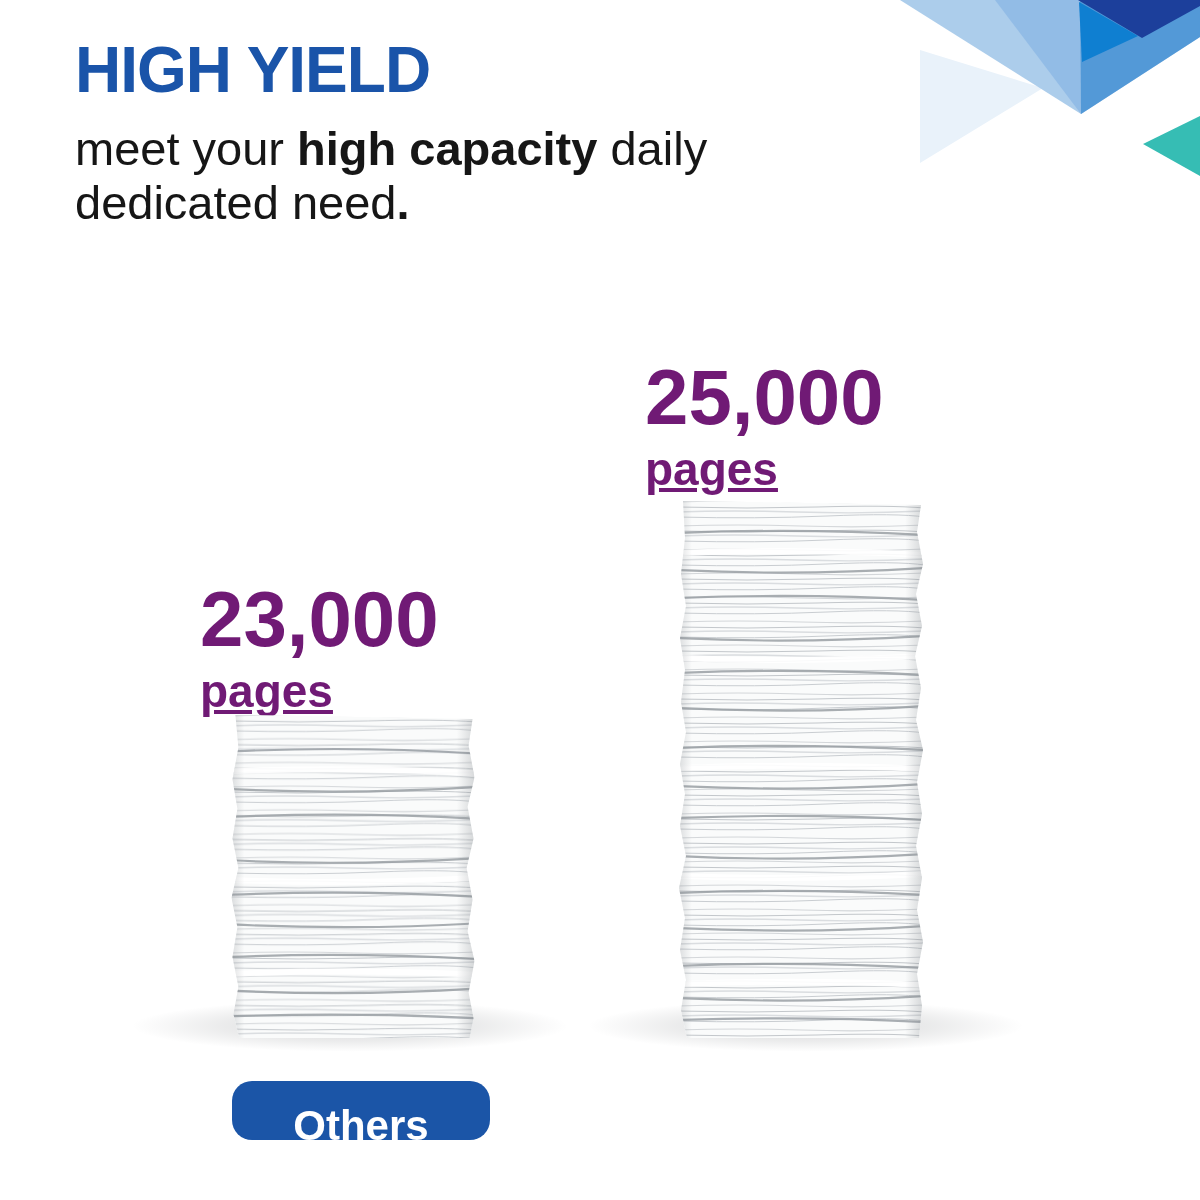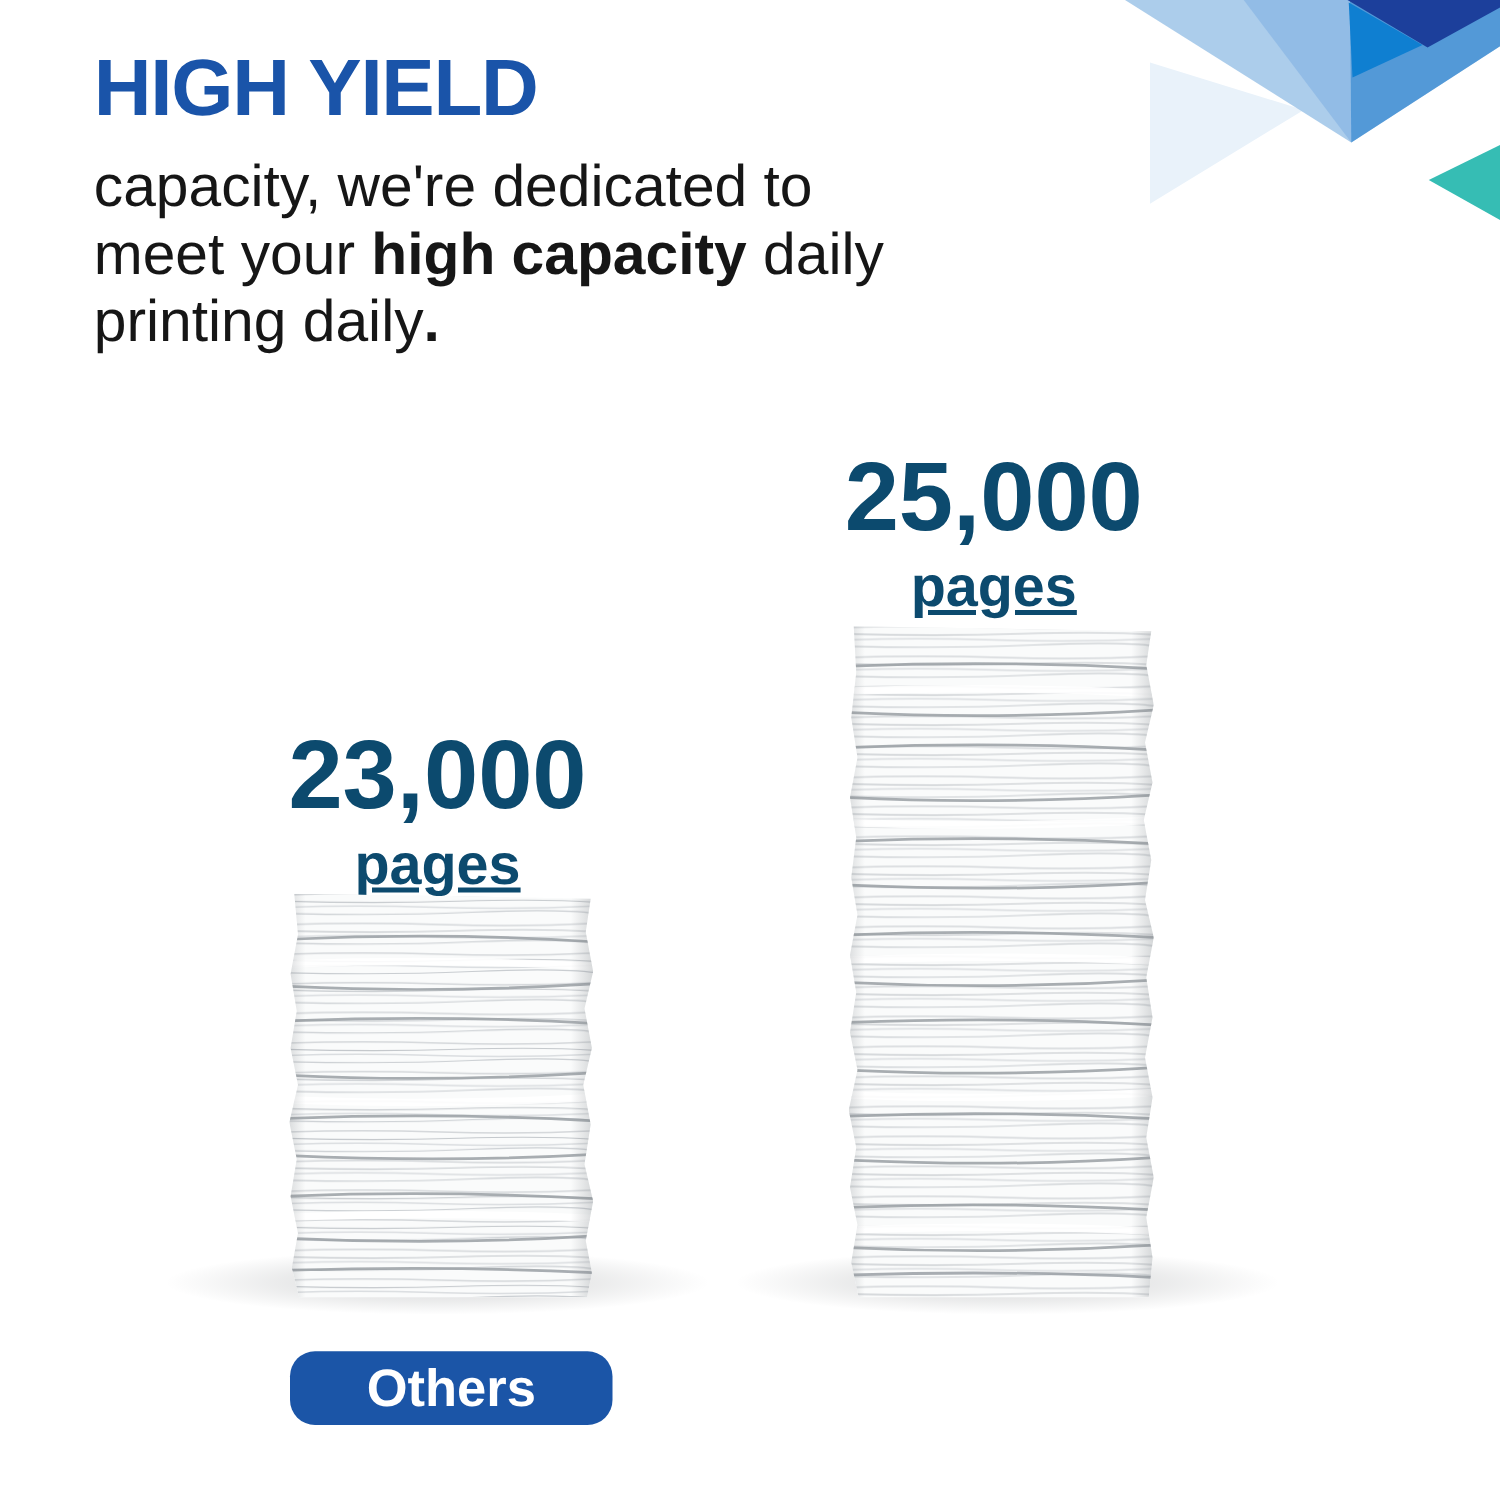--- a/index.html
+++ b/index.html
@@ -15,38 +15,38 @@
   }
   .intro{
     position:absolute;left:75px;top:122px;width:720px;
     font-size:47px;line-height:54px;color:#161616;
   }
   .intro .line{white-space:nowrap;}
   .intro .b{font-weight:700;}
   
   .corner-deco{position:absolute;right:0;top:0;width:310px;height:190px;}
   
-  .value-block{position:absolute;text-align:center;color:#0c4a6e;}
+  .value-block{position:absolute;text-align:left;color:#701a75;}
   .value-block .num{font-size:78px;font-weight:700;line-height:78px;letter-spacing:0px;}
   .value-block .unit{font-size:46px;font-weight:700;line-height:50px;margin-top:8px;text-decoration:underline;}
   .value-others{left:200px;top:580px;width:300px;}
   .value-ours{left:645px;top:358px;width:300px;}
   .stack{position:absolute;}
   .stack-others{left:228px;top:712px;width:250px;height:326px;}
   .stack-ours{left:677px;top:498px;width:248px;height:540px;}
   .stack-shadow{
     position:absolute;height:52px;border-radius:50%;
     background:radial-gradient(ellipse at 50% 50%, rgba(40,45,50,0.20) 0%, rgba(40,45,50,0.09) 42%, rgba(40,45,50,0) 70%);
   }
   .shadow-others{left:130px;top:1000px;width:440px;}
   .shadow-ours{left:586px;top:1000px;width:440px;}
   .pill{
     position:absolute;height:59px;border-radius:20px;background:#1b55a7;
     color:#ffffff;font-size:42px;font-weight:700;line-height:59px;
-    text-align:center;border:0;padding:0;font-family:"Liberation Sans",sans-serif;
+    text-align:center;border:0;padding:15px;font-family:"Liberation Sans",sans-serif;
     cursor:pointer;
   }
   .pill-others{left:232px;top:1081px;width:258px;}
   .pill-ours{left:683px;top:1081px;width:257px;}
 </style>
 </head>
 <body>
 
 <div class="canvas">
 
@@ -56,23 +56,22 @@
     <polygon points="995,0 1081,114 1080,0" fill="#8cb8e5" opacity="0.8"></polygon>
     <polygon points="1080,0 1081,114 1200,37 1200,0" fill="#4e96d6" opacity="0.95"></polygon>
     <polygon points="1079,2 1082,62 1138,36" fill="#0f7fd1"></polygon>
     <polygon points="1078,0 1200,0 1200,6 1142,38" fill="#1c3f9b"></polygon>
     <polygon points="1143,144 1200,116 1200,176" fill="#36bdb4"></polygon>
   </svg>
 
   <h1 class="title">HIGH YIELD</h1>
 
   <div class="intro" id="intro">
-      <div class="line"><span>capacity, we're dedicated to</span></div>
       <div class="line"><span>meet your </span><span class="b">high capacity</span><span> daily</span></div>
-      <div class="line"><span>printing daily</span><span class="b">.</span></div>
+      <div class="line"><span>dedicated need</span><span class="b">.</span></div>
     </div>
 
   <div class="value-block value-others">
     <div class="num">23,000</div>
     <div class="unit">pages</div>
   </div>
 
   <div class="value-block value-ours">
     <div class="num">25,000</div>
     <div class="unit">pages</div>

